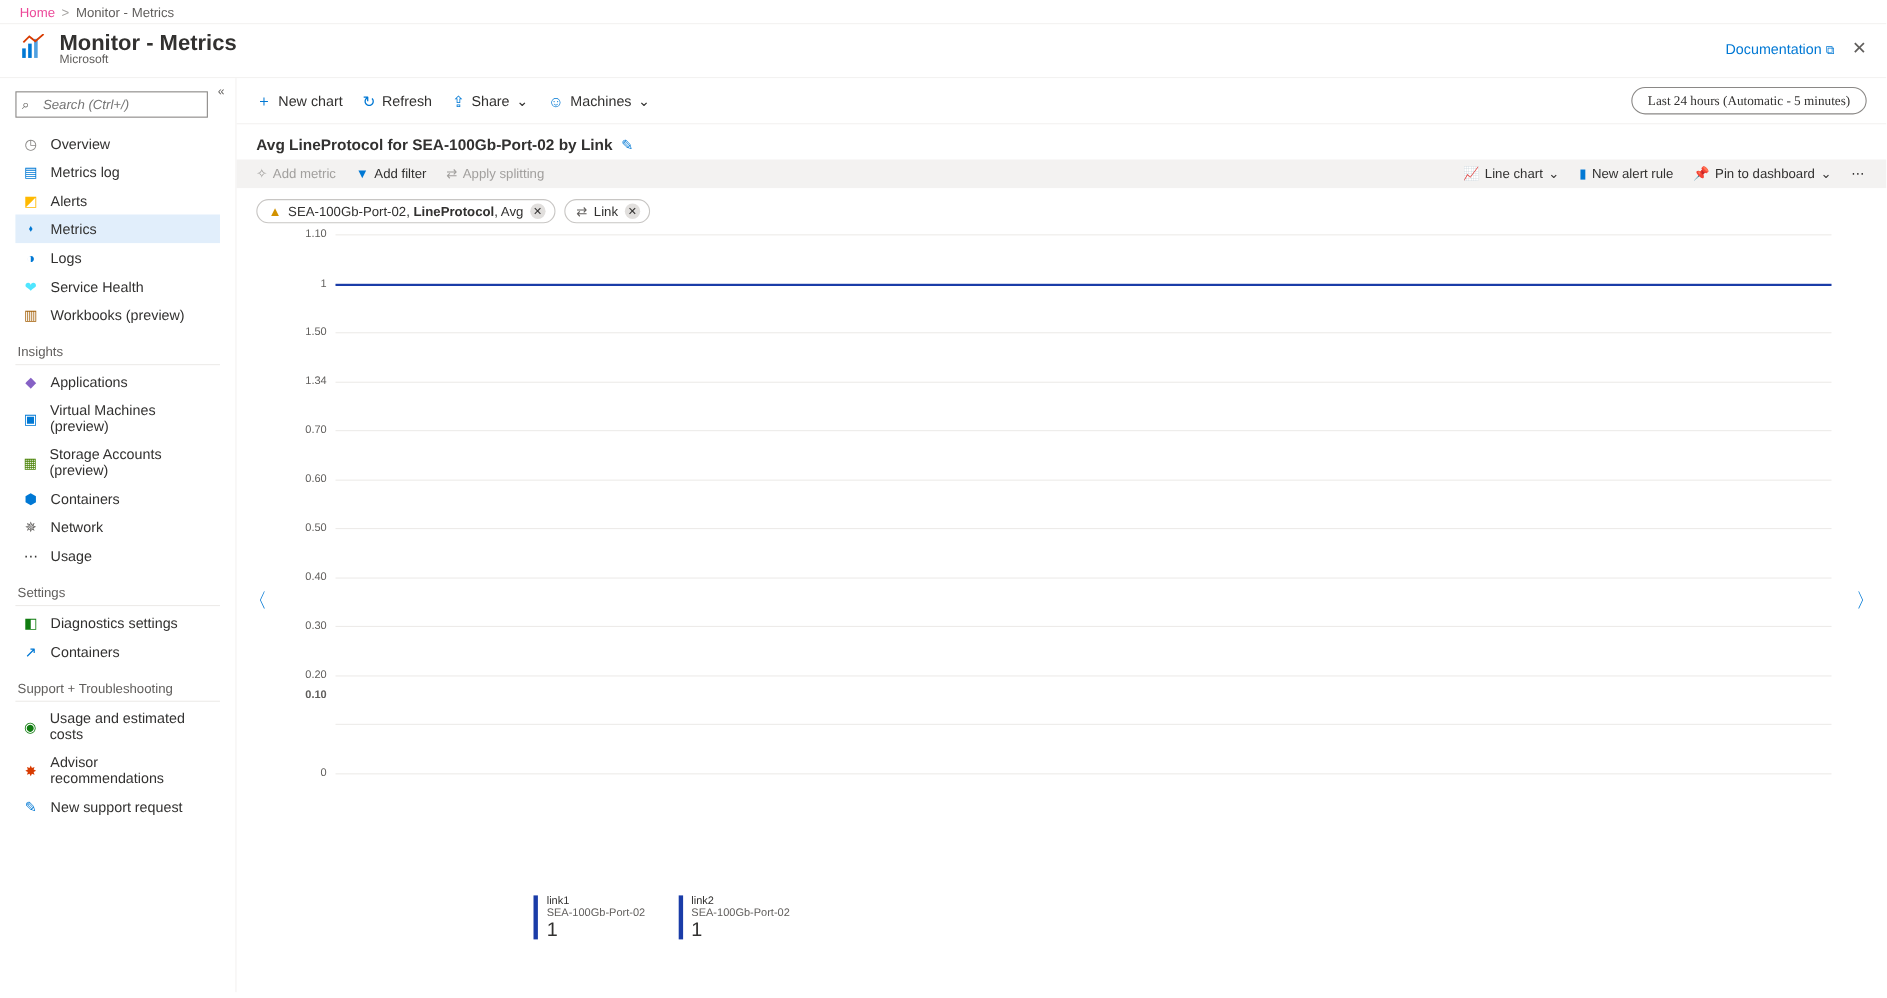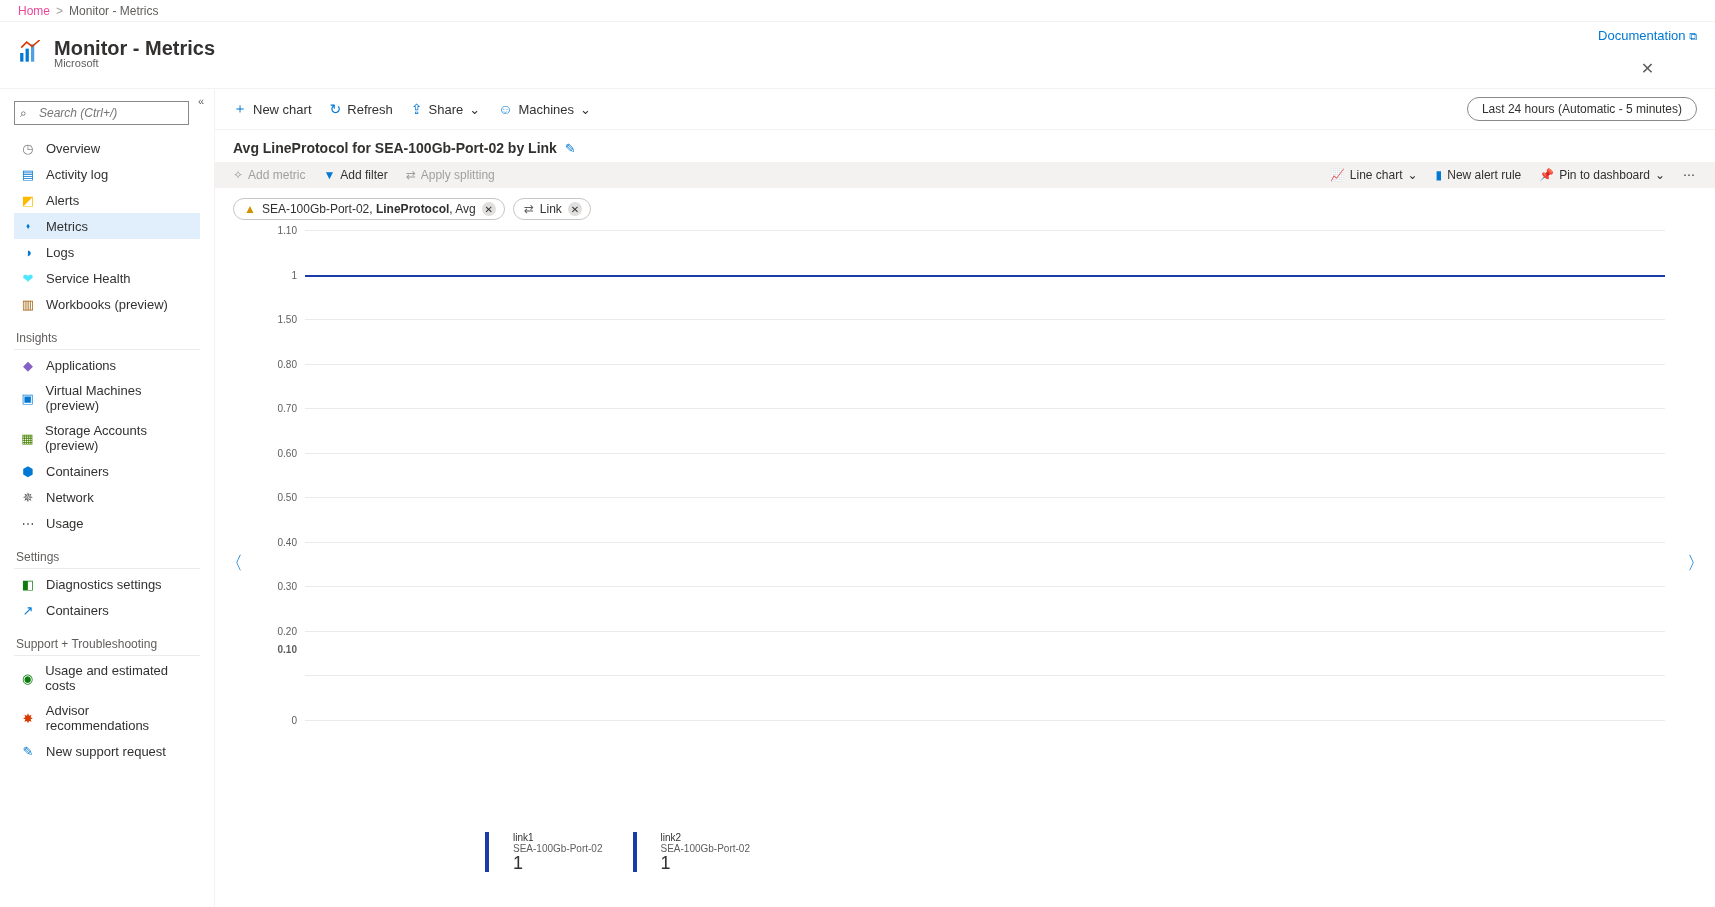--- a/index.html
+++ b/index.html
@@ -10,21 +10,21 @@
   .breadcrumb { height: 22px; padding: 2px 18px; font-size: 12px; color: #605e5c; display: flex; align-items: center; gap: 6px; border-bottom: 1px solid #f3f2f1;}
   .breadcrumb .sep { color: #a19f9d; }
   .breadcrumb a { color: #ec4899; }
 
   
   .header { display: flex; align-items: center; padding: 6px 18px 10px 18px; border-bottom: 1px solid #f3f2f1; position: relative; }
   .header .title-wrap { display: flex; align-items: center; gap: 10px; }
   .header .logo { width: 26px; height: 26px; }
   .header h1 { font-size: 20px; font-weight: 600; color: #323130; line-height: 1.1; }
   .header .sub { font-size: 11px; color: #605e5c; margin-top: -2px; }
-  .header .right { margin-left: auto; display: flex; align-items: center; gap: 16px; font-size: 13px; flex-direction: column; }
+  .header .right { margin-left: auto; display: flex; align-items: center; gap: 16px; font-size: 13px; }
   .close-x { font-size: 16px; color: #605e5c; cursor: pointer; }
 
   
   .body { display: flex; height: calc(907px - 22px - 54px); }
   .sidebar { width: 215px; border-right: 1px solid #f3f2f1; padding: 6px 14px 0 14px; overflow-y: auto; position: relative; }
   .collapse-caret { position: absolute; top: 6px; right: 10px; font-size: 11px; color: #605e5c; cursor: pointer; }
   .search-wrap { position: relative; margin: 6px 0 10px 0; width: 175px; }
   .search-wrap input { width: 100%; border: 1px solid #8a8886; padding: 4px 6px 4px 24px; font-size: 12px; font-style: italic; color: #605e5c; }
   .search-wrap .sicon { position: absolute; left: 6px; top: 5px; color: #605e5c; font-size: 12px; }
 
@@ -32,21 +32,21 @@
   .nav-item.active { background: #e1eefb; font-weight: 400; }
   .nav-item .icon { width: 16px; height: 16px; display: inline-flex; align-items: center; justify-content: center; font-size: 13px; }
   .nav-section { font-size: 12px; color: #605e5c; margin: 14px 0 4px 2px; }
   .nav-hr { border: none; border-top: 1px solid #edebe9; margin: 2px 0; }
 
   
   .content { flex: 1; display: flex; flex-direction: column; position: relative; }
   .toolbar { display: flex; align-items: center; padding: 8px 18px; border-bottom: 1px solid #f3f2f1; font-size: 13px; gap: 18px; }
   .tool-btn { display: inline-flex; align-items: center; gap: 6px; color: #323130; cursor: pointer; }
   .tool-btn .ic { color: #0078d4; font-size: 14px; }
-  .time-pill { margin-left: auto; border: 1px solid #8a8886; border-radius: 14px; padding: 4px 14px; font-size: 12px; color: #323130; cursor: pointer; }
+  .time-pill { margin-left: auto; border: 1px solid #8a8886; border-radius: 14px; padding: 4px 14px; font-size: 12px; color: #323130; cursor: pointer; font-family: Liberation Serif, serif; }
 
   .chart-title-row { display: flex; align-items: center; padding: 10px 2px 6px 18px; gap: 8px; }
   .chart-title-row .pencil { color: #0078d4; font-size: 13px; cursor: pointer; }
   .chart-title { font-size: 14px; font-weight: 600; }
 
   .chart-toolbar { display: flex; align-items: center; padding: 6px 18px; background: #f3f2f1; font-size: 12px; gap: 18px; }
   .chart-toolbar .cbtn { display: inline-flex; align-items: center; gap: 5px; cursor: pointer; }
   .chart-toolbar .disabled { color: #a19f9d; }
   .chart-toolbar .right { margin-left: auto; display: flex; align-items: center; gap: 18px; }
   .dots { letter-spacing: 2px; }
@@ -62,21 +62,21 @@
   .ylabel { position: absolute; left: -6px; transform: translateY(-50%); font-size: 10px; color: #605e5c; text-align: right; width: 28px; }
   .dataline { position: absolute; left: 30px; right: 0; border-top: 2px solid #1a3ca8; }
   .xaxis { position: absolute; left: 90px; right: 50px; bottom: 115px; height: 18px; border-top: 1px solid #d2d0ce;}
   .xlabel { position: absolute; top: 4px; font-size: 10px; color: #605e5c; transform: translateX(-50%); }
 
   .nav-arrow { position: absolute; top: 46%; font-size: 18px; color: #0078d4; cursor: pointer; padding: 4px; }
   .nav-arrow.left { left: 6px; }
   .nav-arrow.right { right: 6px; }
 
   .legend { position: absolute; left: 270px; right: 50px; bottom: 48px; display: flex; gap: 30px; }
-  .legend .item { display: flex; gap: 24px; }
+  .legend .item { display: flex; gap: 8px; }
   .legend .bar { width: 4px; background: #1a3ca8; align-self: stretch; }
   .legend .top { font-size: 10px; color: #323130; }
   .legend .sub { font-size: 10px; color: #605e5c; }
   .legend .val { font-size: 18px; font-weight: 400; color: #323130; line-height: 1; }
 
   .blue { color:#0078d4; }
   .ext { font-size: 11px; }
 </style>
 </head>
 <body>
@@ -117,21 +117,21 @@
       <span class="sicon">⌕</span>
       <input type="text" placeholder="Search (Ctrl+/)" style="">
     </div>
     <div id="nav-main">
         <div class="nav-item">
           <span class="icon" style="color:#8a8886">◷</span>
           <span>Overview</span>
         </div>
         <div class="nav-item">
           <span class="icon" style="color:#0078d4">▤</span>
-          <span>Activity log</span>
+          <span>Metrics log</span>
         </div>
         <div class="nav-item">
           <span class="icon" style="color:#ffb900">◩</span>
           <span>Alerts</span>
         </div>
         <div class="nav-item active">
           <span class="icon" style="color:#0078d4">⬪</span>
           <span>Metrics</span>
         </div>
         <div class="nav-item">
@@ -286,21 +286,21 @@
       <span class="nav-arrow left">〈</span>
       <span class="nav-arrow right">〉</span>
       <div class="chart-inner" id="chart-inner" style="height: 490px;">
           <div class="gridline" style="top: 0px;"></div>
           <div class="ylabel" style="top: 0px;">1.10</div>
           <div class="gridline" style="top: 44.5455px;"></div>
           <div class="ylabel" style="top: 44.5455px;">1</div>
           <div class="gridline" style="top: 89.0909px;"></div>
           <div class="ylabel" style="top: 89.0909px;">1.50</div>
           <div class="gridline" style="top: 133.636px;"></div>
-          <div class="ylabel" style="top: 133.636px;">0.80</div>
+          <div class="ylabel" style="top: 133.636px;">1.34</div>
           <div class="gridline" style="top: 178.182px;"></div>
           <div class="ylabel" style="top: 178.182px;">0.70</div>
           <div class="gridline" style="top: 222.727px;"></div>
           <div class="ylabel" style="top: 222.727px;">0.60</div>
           <div class="gridline" style="top: 267.273px;"></div>
           <div class="ylabel" style="top: 267.273px;">0.50</div>
           <div class="gridline" style="top: 311.818px;"></div>
           <div class="ylabel" style="top: 311.818px;">0.40</div>
           <div class="gridline" style="top: 356.364px;"></div>
           <div class="ylabel" style="top: 356.364px;">0.30</div>

